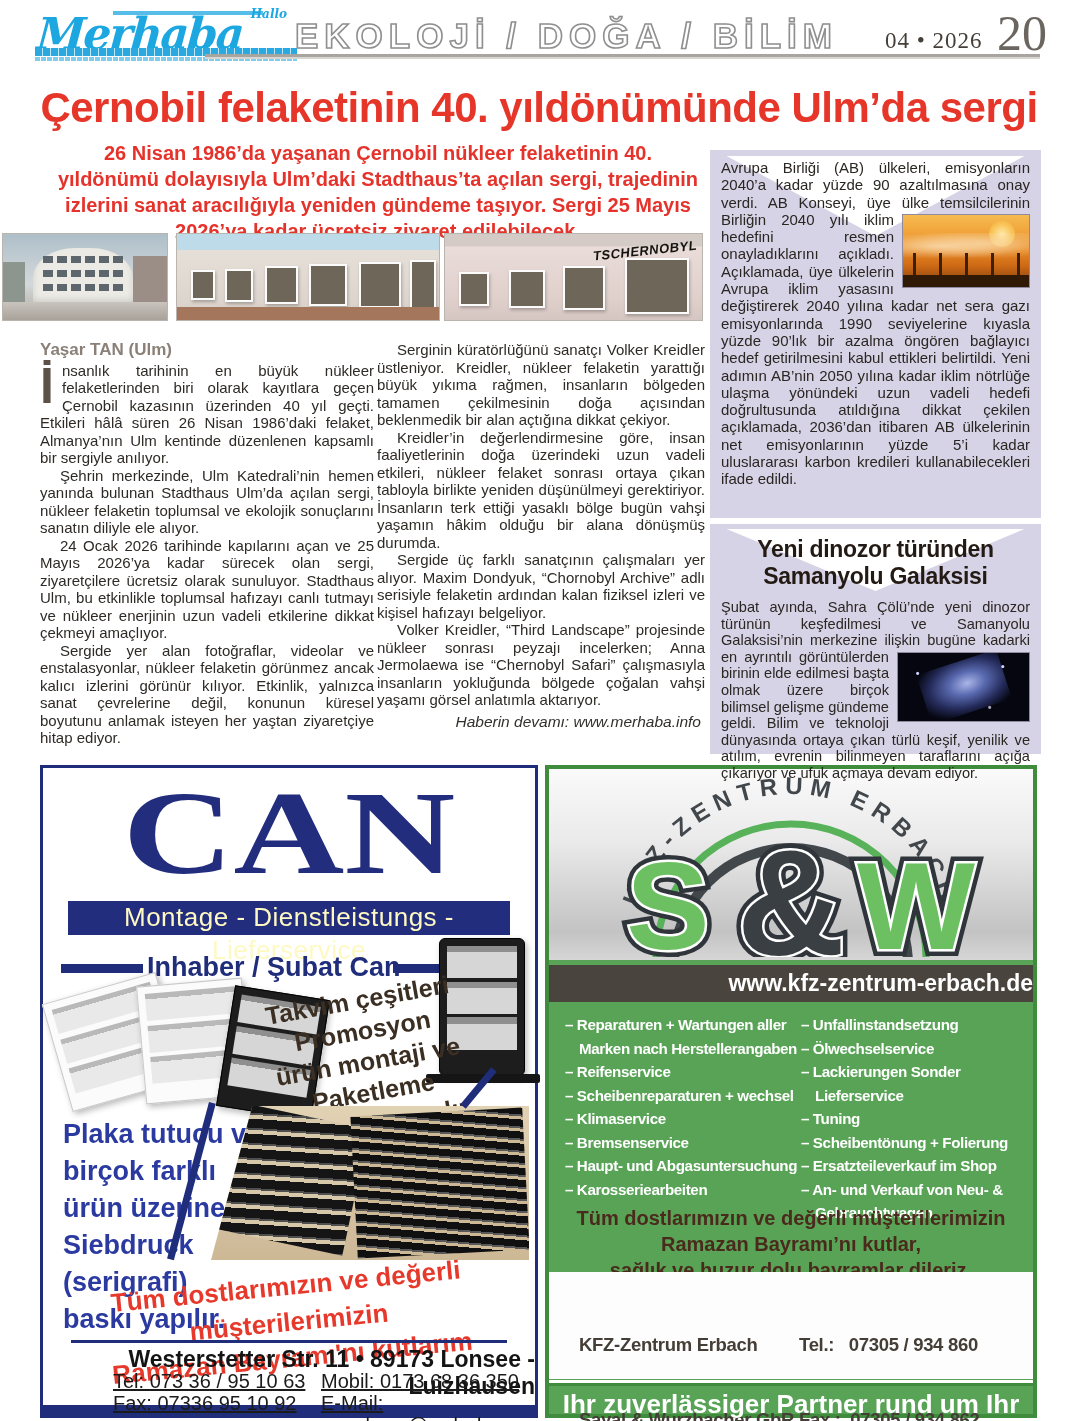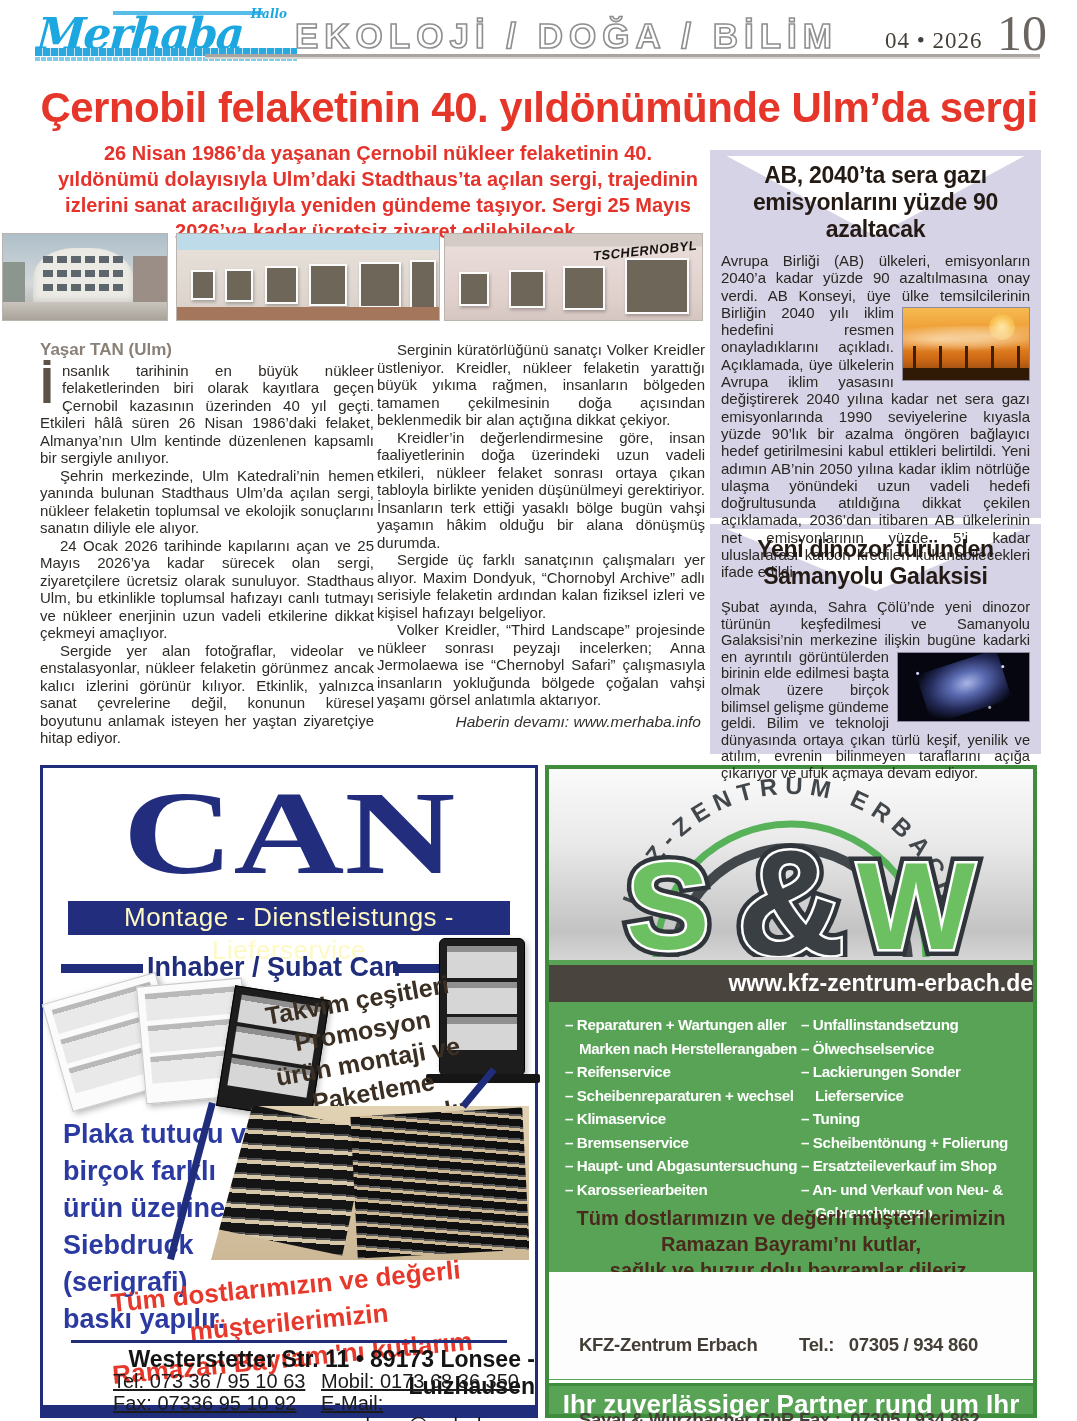--- a/index.html
+++ b/index.html
@@ -118,21 +118,21 @@
 
   <div class="m-logo">
     <div class="m-strip-top"></div>
     <div class="m-logo-text">Merhaba</div>
     <div class="m-logo-hallo">Hallo</div>
     <div class="m-strip-bot1"></div>
     <div class="m-strip-bot2"></div>
   </div>
   <div class="m-section">EKOLOJİ / DOĞA / BİLİM</div>
   <div class="m-edition">04 • 2026</div>
-  <div class="m-pagenum">10</div>
+  <div class="m-pagenum">20</div>
   <div class="m-rule"></div>
 
   <div class="headline">Çernobil felaketinin 40. yıldönümünde Ulm’da sergi</div>
   <div class="lead">26 Nisan 1986’da yaşanan Çernobil nükleer felaketinin 40. yıldönümü dolayısıyla Ulm’daki Stadthaus’ta açılan sergi, trajedinin izlerini sanat aracılığıyla yeniden gündeme taşıyor. Sergi 25 Mayıs 2026’ya kadar ücretsiz ziyaret edilebilecek.</div>
 
   <div class="photostrip">
     <div class="photo ph1">
       <div class="bldgL"></div>
       <div class="bldgMain">
         <div class="winband" style="top:8px;"></div>
@@ -170,21 +170,20 @@
   <div class="col col2">
     <p class="ind">Serginin küratörlüğünü sanatçı Volker Kreidler üstleniyor. Kreidler, nükleer felaketin yarattığı büyük yıkıma rağmen, insanların bölgeden tamamen çekilmesinin doğa açısından beklenmedik bir alan açtığına dikkat çekiyor.</p>
     <p class="ind">Kreidler’in değerlendirmesine göre, insan faaliyetlerinin doğa üzerindeki uzun vadeli etkileri, nükleer felaket sonrası ortaya çıkan tabloyla birlikte yeniden düşünülmeyi gerektiriyor. İnsanların terk ettiği yasaklı bölge bugün vahşi yaşamın hâkim olduğu bir alana dönüşmüş durumda.</p>
     <p class="ind">Sergide üç farklı sanatçının çalışmaları yer alıyor. Maxim Dondyuk, “Chornobyl Archive” adlı serisiyle felaketin ardından kalan fiziksel izleri ve kişisel hafızayı belgeliyor.</p>
     <p class="ind">Volker Kreidler, “Third Landscape” projesinde nükleer sonrası peyzajı incelerken; Anna Jermolaewa ise “Chernobyl Safari” çalışmasıyla insanların yokluğunda bölgede çoğalan vahşi yaşamı görsel anlatımla aktarıyor.</p>
     <div class="continuation">Haberin devamı: www.merhaba.info</div>
   </div>
 
   <div class="sbox sbox1">
     <div class="tri"></div>
-    <div class="sb-head">AB, 2040’ta sera gazı emisyonlarını yüzde 90 azaltacak</div>
     <p class="sb-body">
       <span>Avrupa Birliği (AB) ülkeleri, emisyonların 2040’a kadar yüzde 90 azaltılmasına onay verdi. AB Konseyi, üye ülke temsilcilerinin Birliğin 2040</span>
       <span class="sb-float f-industry">
         <span class="sun"></span>
         <span class="smoke"></span>
         <span class="stacks"></span>
         <span class="base"></span>
       </span>
       <span>yılı iklim hedefini resmen onayladıklarını açıkladı. Açıklamada, üye ülkelerin Avrupa iklim yasasını değiştirerek 2040 yılına kadar net sera gazı emisyonlarında 1990 seviyelerine kıyasla yüzde 90’lık bir azalma öngören bağlayıcı hedef getirilmesini kabul ettikleri belirtildi. Yeni adımın AB’nin 2050 yılına kadar iklim nötrlüğe ulaşma yönündeki uzun vadeli hedefi doğrultusunda atıldığına dikkat çekilen açıklamada, 2036’dan itibaren AB ülkelerinin net emisyonlarının yüzde 5’i kadar uluslararası karbon kredileri kullanabilecekleri ifade edildi.</span>
     </p>

